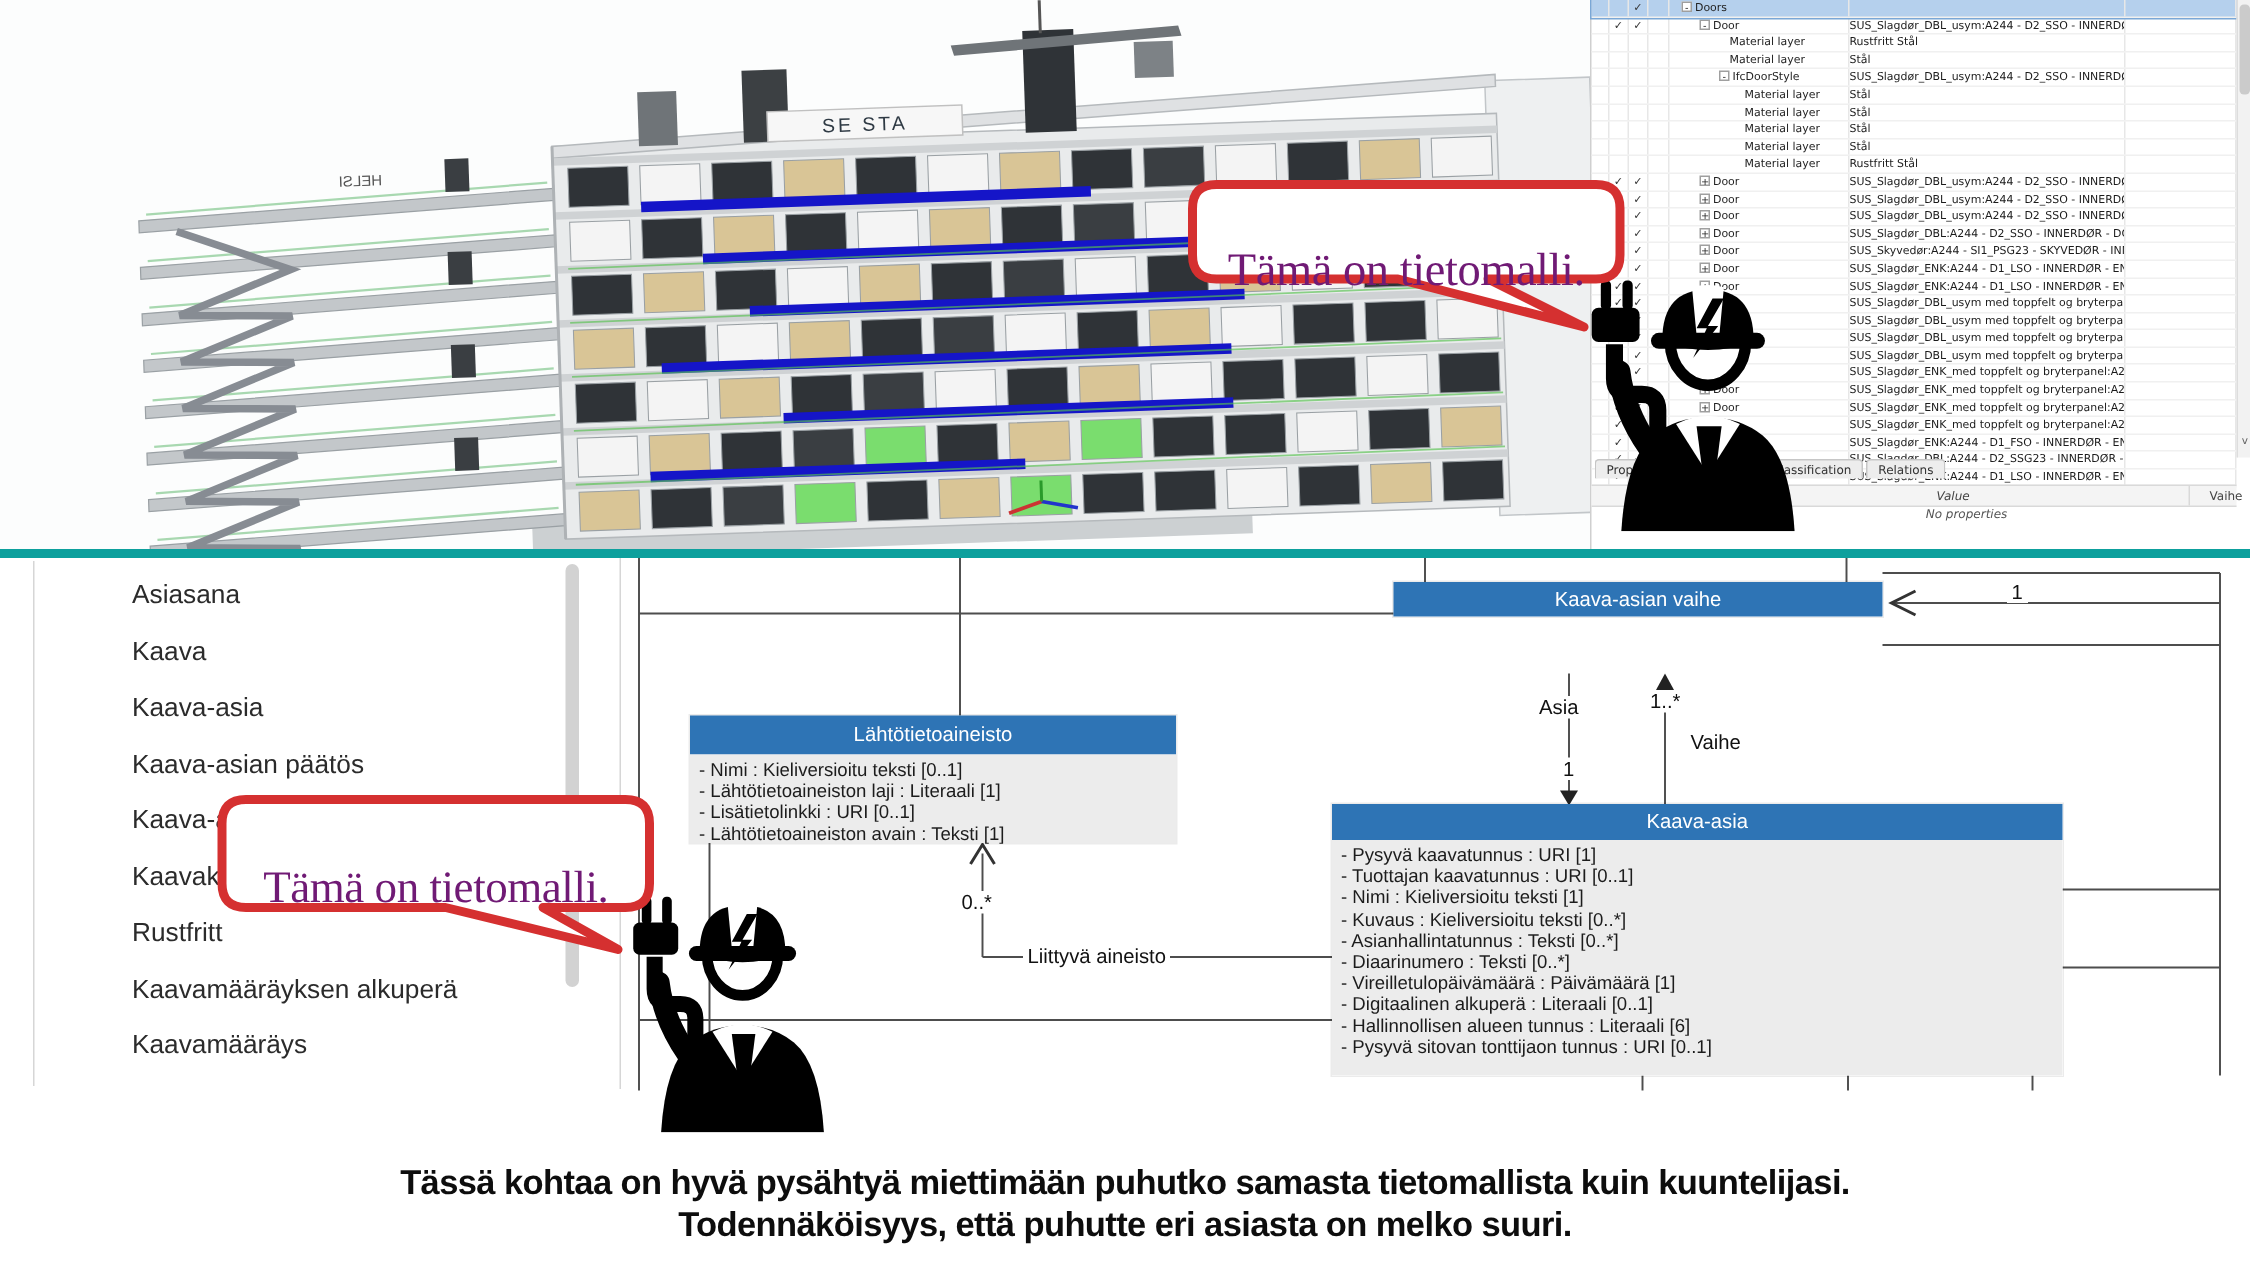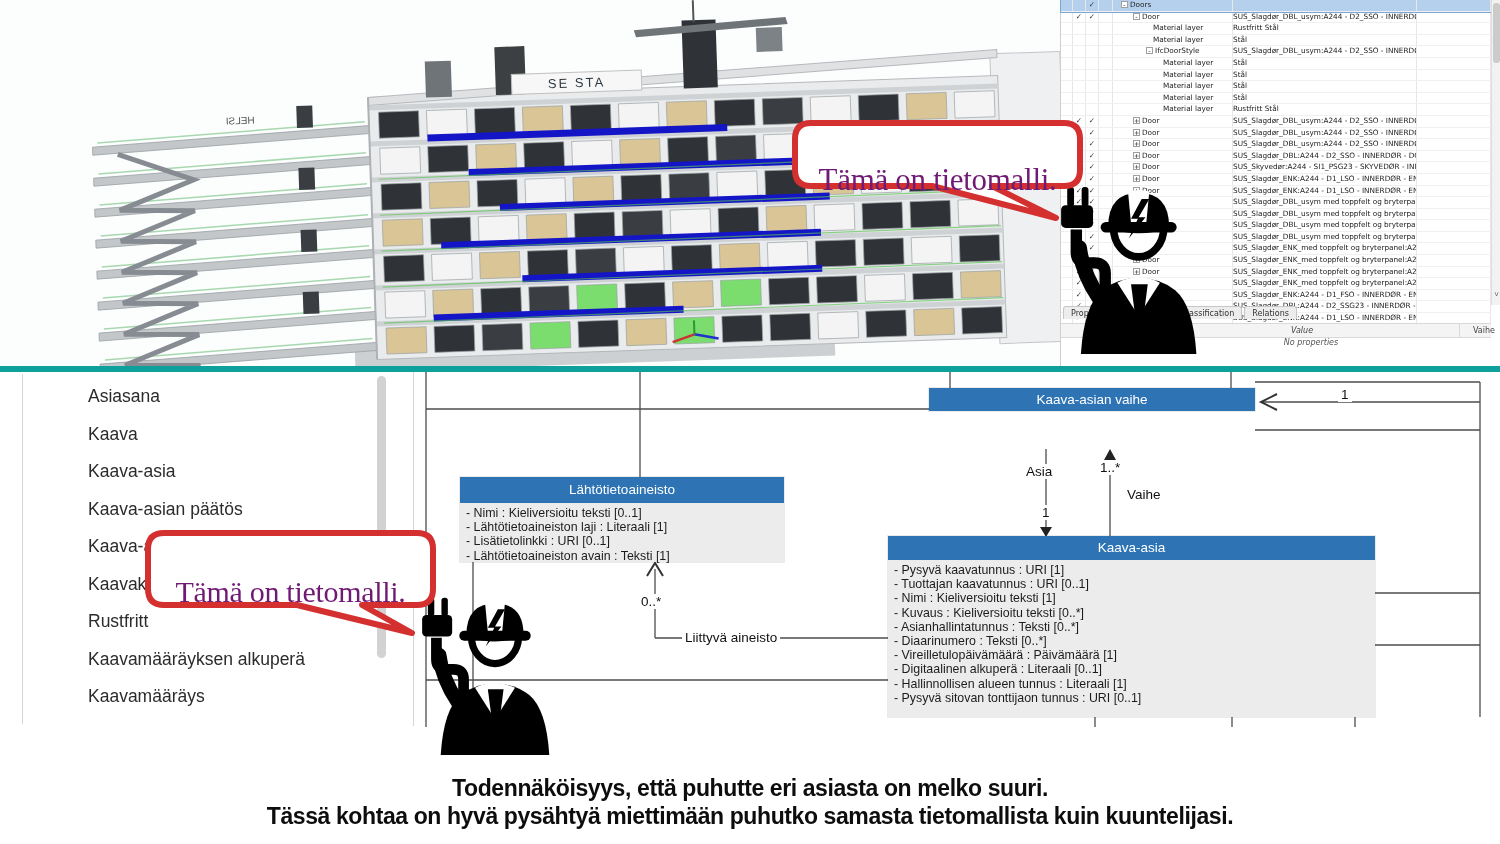--- a/index.html
+++ b/index.html
@@ -581,21 +581,21 @@
     <div class="uml-h" style="line-height:24px;height:24px">Kaava-asia</div>
     <div class="uml-b" id="attrs-kaava" style="height:152px">
         <div>- Pysyvä kaavatunnus : URI [1]</div>
         <div>- Tuottajan kaavatunnus : URI [0..1]</div>
         <div>- Nimi : Kieliversioitu teksti [1]</div>
         <div>- Kuvaus : Kieliversioitu teksti [0..*]</div>
         <div>- Asianhallintatunnus : Teksti [0..*]</div>
         <div>- Diaarinumero : Teksti [0..*]</div>
         <div>- Vireilletulopäivämäärä : Päivämäärä [1]</div>
         <div>- Digitaalinen alkuperä : Literaali [0..1]</div>
-        <div>- Hallinnollisen alueen tunnus : Literaali [1]</div>
+        <div>- Hallinnollisen alueen tunnus : Literaali [6]</div>
         <div>- Pysyvä sitovan tonttijaon tunnus : URI [0..1]</div>
       </div>
   </div>
 
   <div class="dlabel" style="left:1023px;top:92px">Asia</div>
   <div class="dlabel" style="left:1039px;top:133px">1</div>
   <div class="dlabel" style="left:1097px;top:88px">1..*</div>
   <div class="dlabel" style="left:1124px;top:115px">Vaihe</div>
   <div class="dlabel" style="left:638px;top:222px">0..*</div>
   <div class="dlabel" style="left:682px;top:258px">Liittyvä aineisto</div>
@@ -604,16 +604,16 @@
   <svg class="worker" style="left:405px;top:223px" width="160" height="160" viewBox="0 0 100 112">
     <use href="#worker"></use>
   </svg>
 
   <svg class="bubble-svg" width="1500" height="472" style="left:0;top:0">
     <path d="M164 161 H417 Q433 161 433 177 V217 Q433 233 417 233 H362 L412 261 L297 233 H164 Q148 233 148 217 V177 Q148 161 164 161 Z" fill="#ffffff" stroke="#d53030" stroke-width="6" stroke-linejoin="round"></path>
   </svg>
   <div class="bubble-label" style="left:148px;top:177px;width:285px;font-size:30px">Tämä on tietomalli.</div>
 
   <div class="caption">
+    <div>Tässä kohtaa on hyvä pysähtyä miettimään puhutko samasta tietomallista kuin kuuntelijasi.</div>
     <div>Todennäköisyys, että puhutte eri asiasta on melko suuri.</div>
-    <div>Tässä kohtaa on hyvä pysähtyä miettimään puhutko samasta tietomallista kuin kuuntelijasi.</div>
   </div>
 </div>
 
 </body></html>

